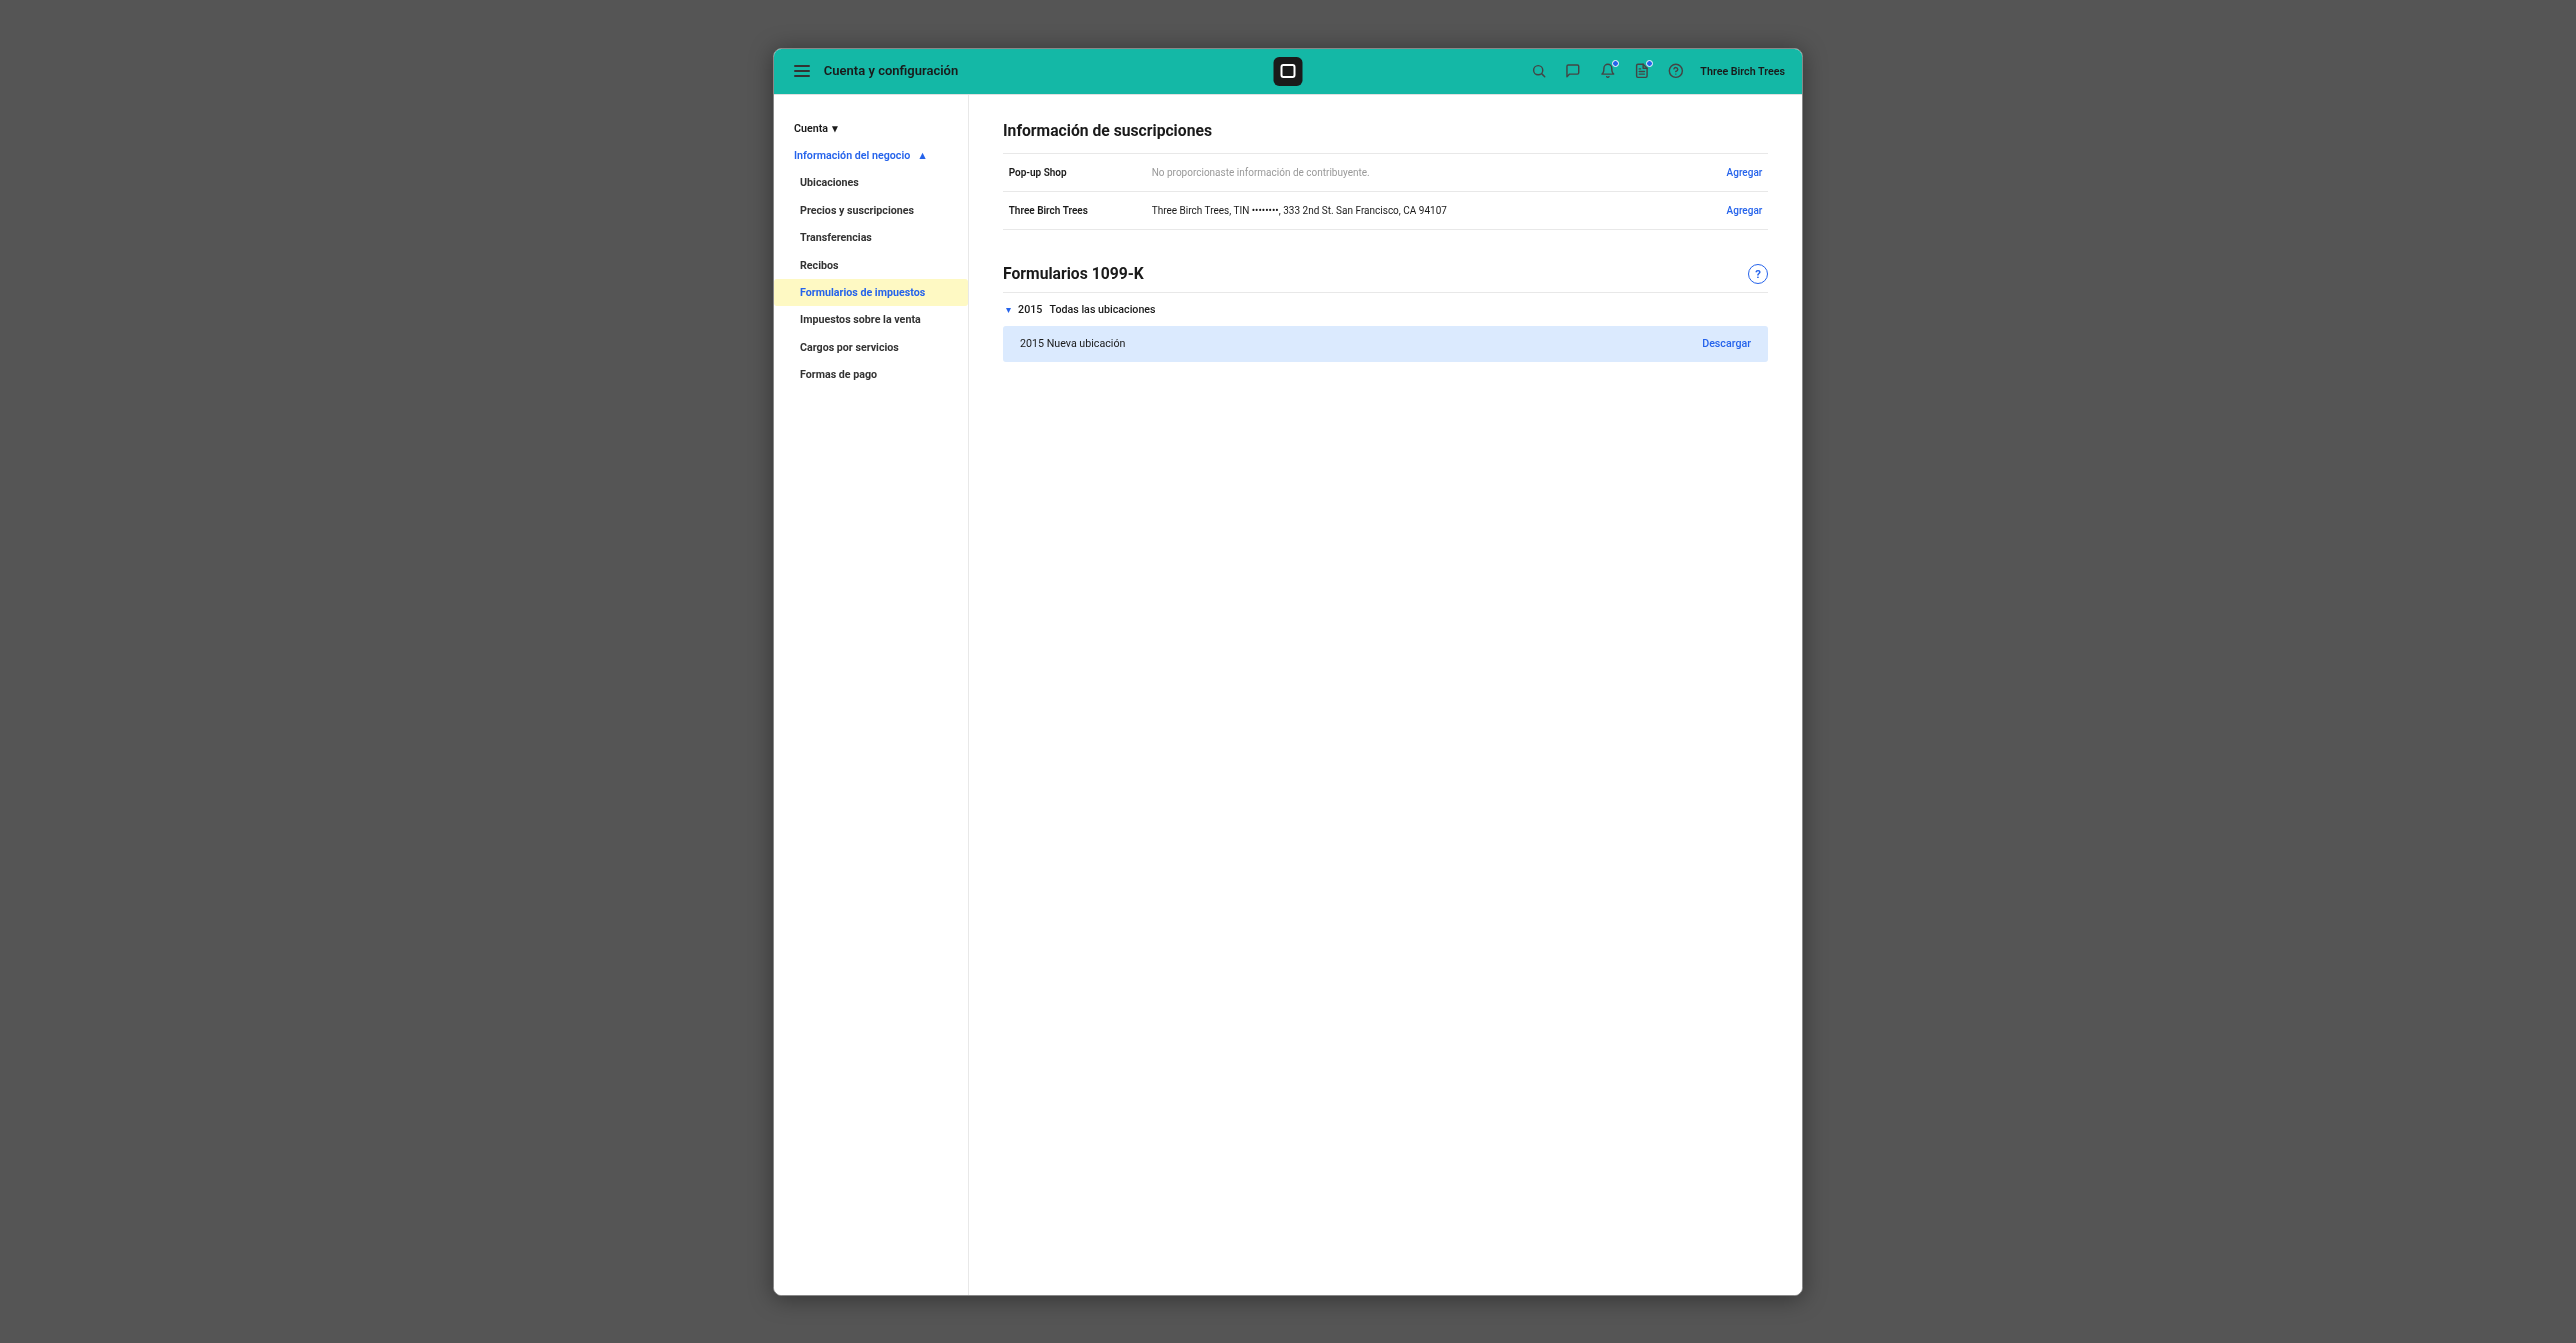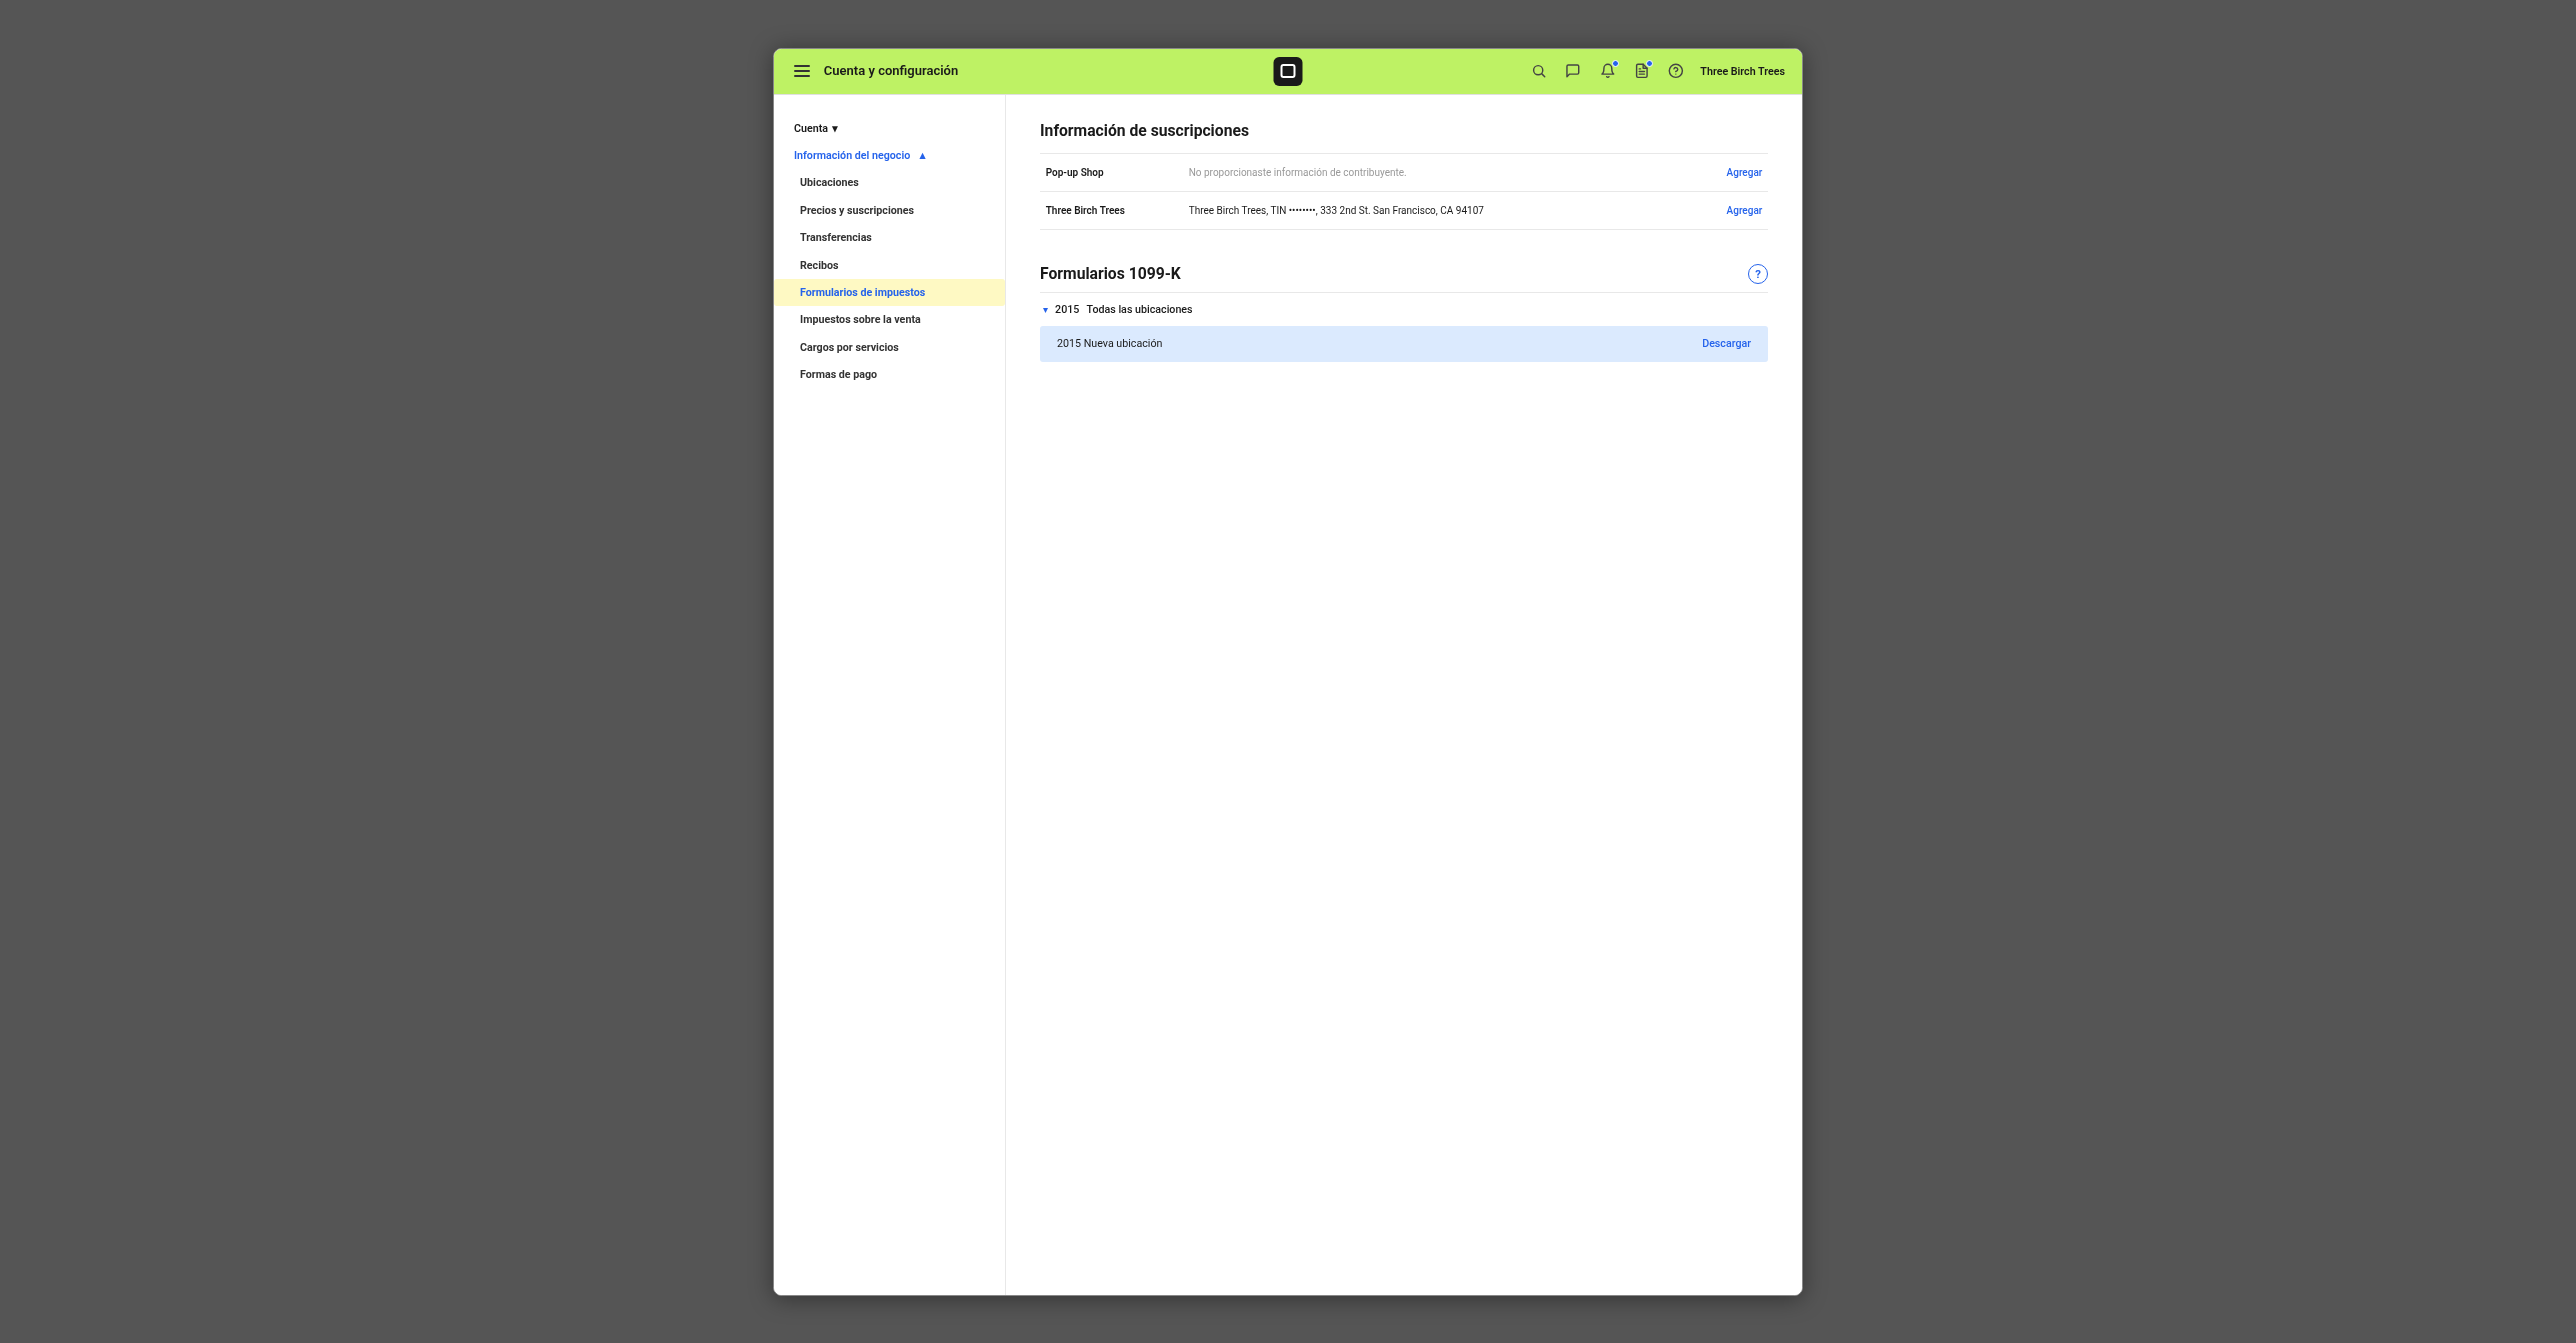--- a/index.html
+++ b/index.html
@@ -17,21 +17,21 @@
       border-radius: 8.6px;
       overflow: hidden;
       width: 1030px;
       max-width: 100%;
       box-shadow: 0 2.9px 23px rgba(0,0,0,0.4);
       border: 1.1px solid #888;
     }
     
     .header {
       height: 46px;
-      background: #bef264;
+      background: #14b8a6;
       border-bottom: 0.7px solid #e0e0e0;
       display: flex;
       align-items: center;
       padding: 4px 17px;
       position: relative;
     }
     .header-left {
       display: flex;
       align-items: center;
       gap: 11.4px;
@@ -108,21 +108,21 @@
       color: #1a1a1a;
       cursor: pointer;
     }
     
     .layout {
       display: flex;
       min-height: calc(100vh - 143px);
     }
     
     .sidebar {
-      width: 232px;
+      width: 195px;
       flex-shrink: 0;
       padding: 20px 0 20px 0;
       border-right: 0.7px solid #e8e8e8;
       background: #fff;
     }
     .sidebar-item {
       padding: 7.2px 20px;
       font-size: 10.7px;
       color: #333;
       cursor: pointer;

